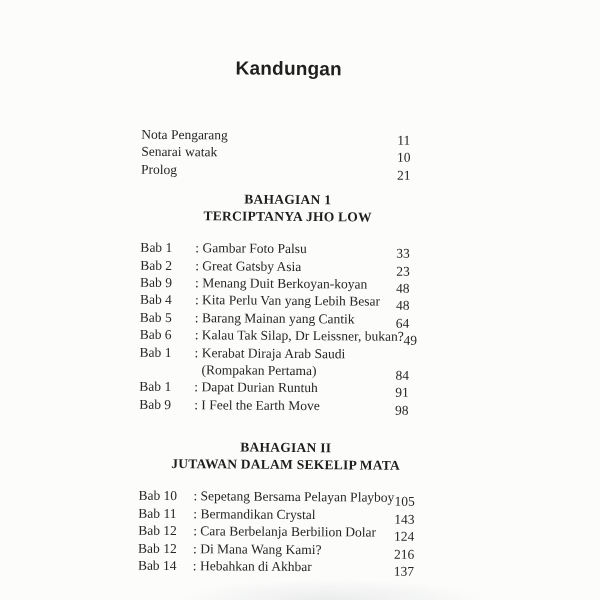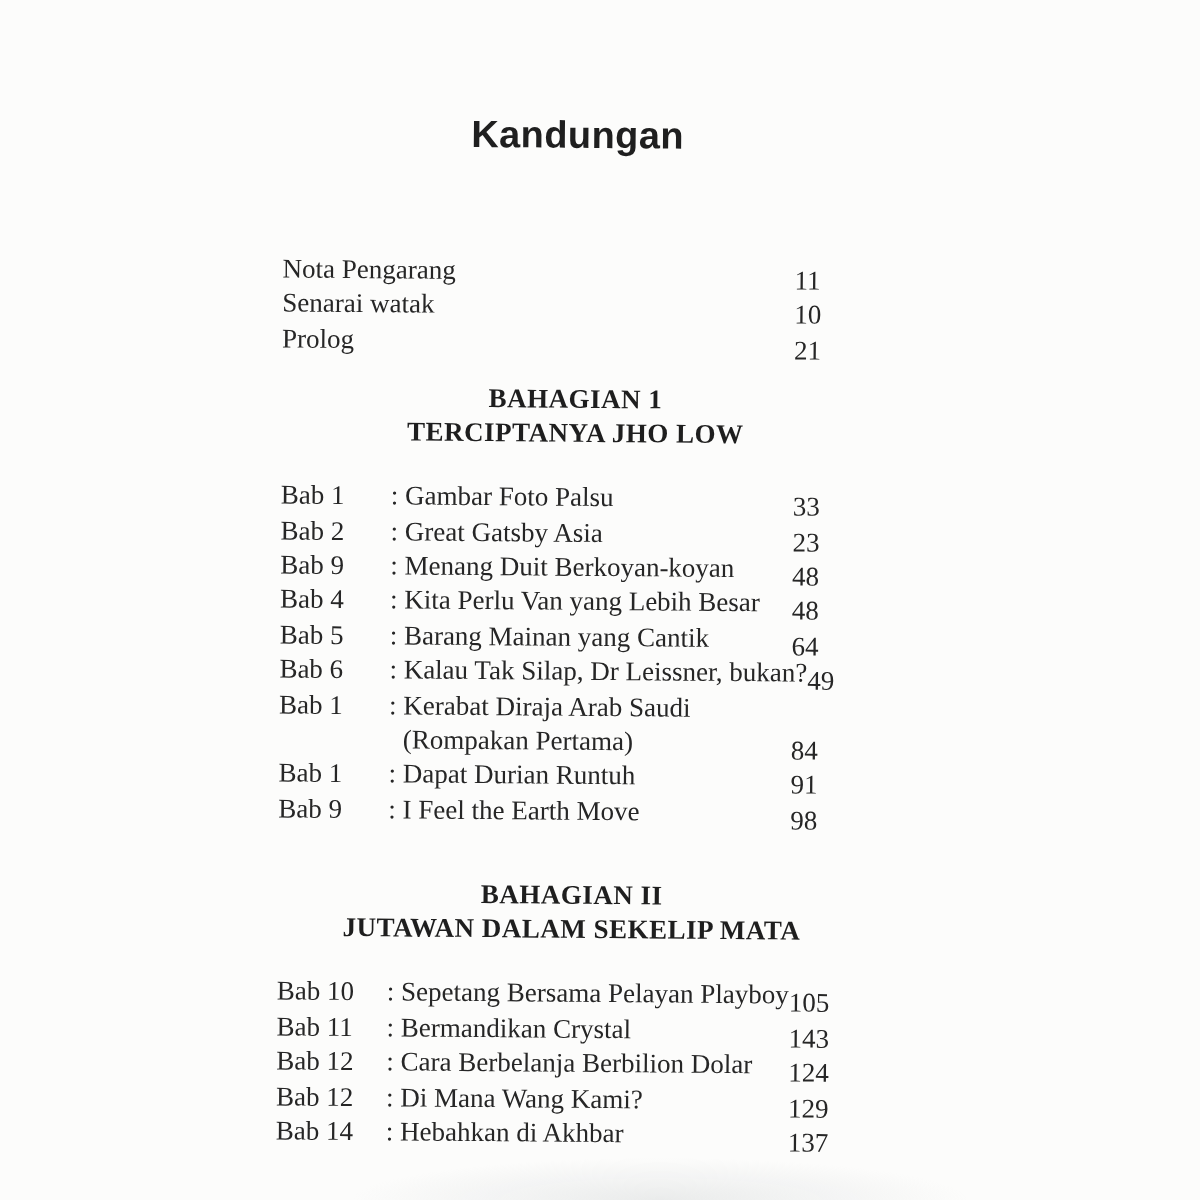--- a/index.html
+++ b/index.html
@@ -165,21 +165,21 @@
         <span class="num">143</span>
       </div>
       <div class="row">
         <span class="bab">Bab 12</span>
         <span class="ctitle">: Cara Berbelanja Berbilion Dolar</span>
         <span class="num">124</span>
       </div>
       <div class="row">
         <span class="bab">Bab 12</span>
         <span class="ctitle">: Di Mana Wang Kami?</span>
-        <span class="num">129</span>
+        <span class="num">216</span>
       </div>
       <div class="row">
         <span class="bab">Bab 14</span>
         <span class="ctitle">: Hebahkan di Akhbar</span>
         <span class="num">137</span>
       </div>
     </div>
 
   </div>
 </div>

